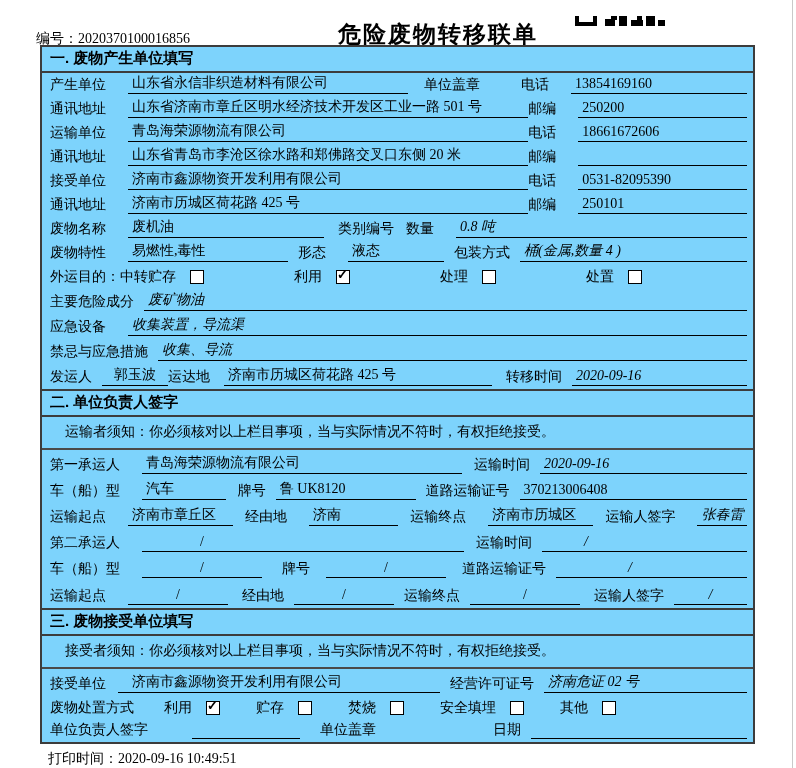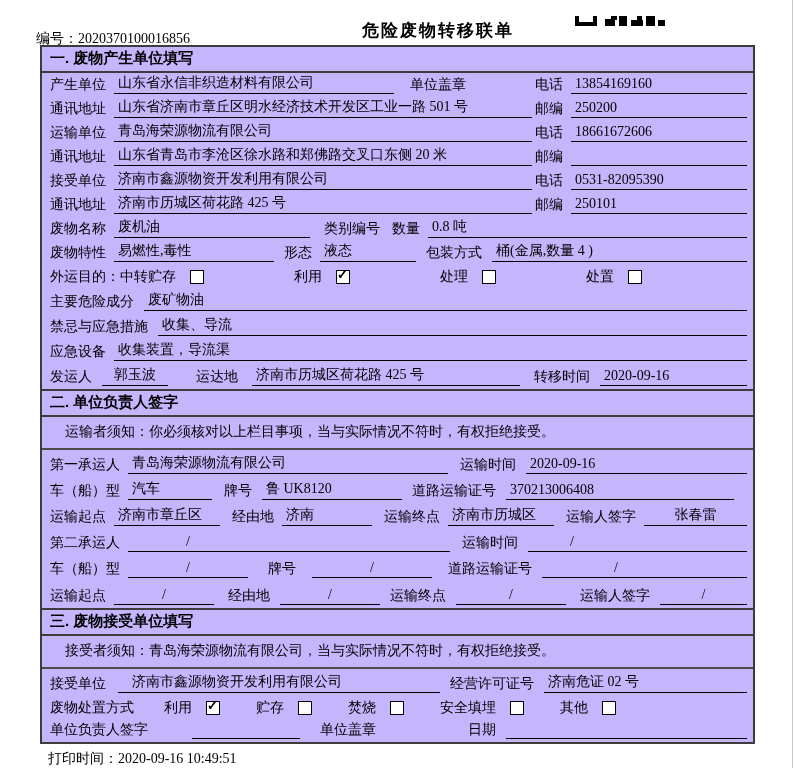--- a/index.html
+++ b/index.html
@@ -6,50 +6,50 @@
   body{
     width:796px;height:768px;background:#fff;color:#000;
     font-family:"Liberation Serif","DejaVu Serif",serif;
     font-size:14px;position:relative;overflow:hidden;
   }
   .hdr{position:relative;height:45px;margin-top:16px;}
   .serial{position:absolute;left:36px;top:14px;white-space:nowrap;}
   .doc-title{
     position:absolute;left:80px;right:0;top:3px;text-align:center;
     font-family:"Liberation Sans","DejaVu Sans",sans-serif;
-    font-weight:700;font-size:17px;letter-spacing:2px;
+    font-weight:700;font-size:23px;letter-spacing:2px;
   }
   .qr{position:absolute;left:575px;top:0;}
   .page-edge{position:absolute;right:3px;top:0;bottom:0;width:1px;background:#c9c9c9;}
 
   .form{
     position:absolute;left:40px;top:45px;width:715px;box-sizing:border-box;
-    border:2px solid #3c3c3c;background:#c4b5fd;
+    border:2px solid #3c3c3c;background:#7dd3fc;
   }
   .sec-title{
     font-family:"Liberation Sans","DejaVu Sans",sans-serif;
     font-weight:700;font-size:15px;padding:2px 8px 3px;
     border-bottom:2px solid #3c3c3c;
   }
   .sec-title.mid{border-top:2px solid #3c3c3c;}
   .notice{padding:6px 23px 7px;border-bottom:2px solid #4a4a4a;}
 
   .r{display:flex;align-items:flex-end;min-height:24px;box-sizing:border-box;
      padding:1px 6px 3px 8px;}
   .r.t25{min-height:25px;} .r.t26{min-height:26px;} .r.t27{min-height:27px;}
   .r.t22{min-height:22px;}
   .l{white-space:nowrap;flex-shrink:0;}
   .u{border-bottom:1px solid #000;padding:0 4px 1px;white-space:nowrap;
      overflow:hidden;box-sizing:border-box;flex-shrink:1;}
-  .fill{flex:1 1 auto;}
+  .fill{flex:1 1 auto;font-style:italic;}
   .ctr{text-align:center;}
   .sp{margin-left:auto;}
-  .g6{margin-left:8px;} .g10{margin-left:10px;} .g12{margin-left:12px;}
+  .g6{margin-left:22px;} .g10{margin-left:10px;} .g12{margin-left:12px;}
   .g14{margin-left:14px;} .g16{margin-left:16px;} .g20{margin-left:20px;}
-  .g24{margin-left:24px;} .g28{margin-left:28px;} .g44{margin-left:44px;}
+  .g24{margin-left:24px;} .g28{} .g44{margin-left:44px;}
 
   .cb-group{display:flex;align-items:flex-end;gap:90px;}
   .cb-group.disposal{gap:36px;margin-left:30px;}
   .cb-item{white-space:nowrap;display:flex;align-items:center;gap:7px;}
   .cb{display:inline-block;width:12px;height:12px;border:1px solid #000;
       margin-left:7px;position:relative;background:#fff;flex-shrink:0;}
   .cb.checked::after{
     content:"\2713";position:absolute;left:0px;top:-3px;font-size:13px;
     font-weight:bold;line-height:13px;
   }
@@ -159,27 +159,27 @@
         </span>
       </span>
   </div>
 
   <div class="r t25">
     <span class="l">主要危险成分</span>
     <span class="u g10 fill">废矿物油</span>
   </div>
 
   <div class="r t25">
+    <span class="l">应急设备</span>
+    <span class="u g6 fill">收集装置，导流渠</span>
+  </div>
+
+  <div class="r t25">
     <span class="l">禁忌与应急措施</span>
     <span class="u g10 fill">收集、导流</span>
-  </div>
-
-  <div class="r t25">
-    <span class="l">应急设备</span>
-    <span class="u g6 fill">收集装置，导流渠</span>
   </div>
 
   <div class="r t25">
     <span class="l">发运人</span>
     <span class="u g10 ctr" style="width:66px">郭玉波</span>
     <span class="l g28">运达地</span>
     <span class="u g14" style="width:268px">济南市历城区荷花路 425 号</span>
     <span class="l g14">转移时间</span>
     <span class="u g10 fill">2020-09-16</span>
   </div>
@@ -235,21 +235,21 @@
     <span class="u g6 ctr" style="width:100px">/</span>
     <span class="l g14">经由地</span>
     <span class="u g10 ctr" style="width:100px">/</span>
     <span class="l g10">运输终点</span>
     <span class="u g10 ctr" style="width:110px">/</span>
     <span class="l g14">运输人签字</span>
     <span class="u g10 fill ctr">/</span>
   </div>
 
   <div class="sec-title mid">三. 废物接受单位填写</div>
-  <div class="notice">接受者须知：青岛海荣源物流有限公司，当与实际情况不符时，有权拒绝接受。</div>
+  <div class="notice">接受者须知：你必须核对以上栏目事项，当与实际情况不符时，有权拒绝接受。</div>
 
   <div class="r t27">
     <span class="l">接受单位</span>
     <span class="u g12" style="width:322px;padding-left:14px">济南市鑫源物资开发利用有限公司</span>
     <span class="l g10">经营许可证号</span>
     <span class="u g10 fill">济南危证 02 号</span>
   </div>
 
 
   <div class="r">
@@ -275,19 +275,19 @@
           <span>其他</span>
           <span class="cb"></span>
         </span>
       </span>
   </div>
 
   <div class="r t22">
     <span class="l">单位负责人签字</span>
     <span class="u g44" style="width:108px"></span>
     <span class="l g20">单位盖章</span>
-    <span class="l" style="margin-left:92px">日期</span>
+    <span class="l" style="margin-left:117px">日期</span>
     <span class="u g10 fill"></span>
   </div>
 
 </div>
 
 <div class="footer"><span>打印时间：</span><span>2020-09-16 10:49:51</span></div>
 
 </body></html>

